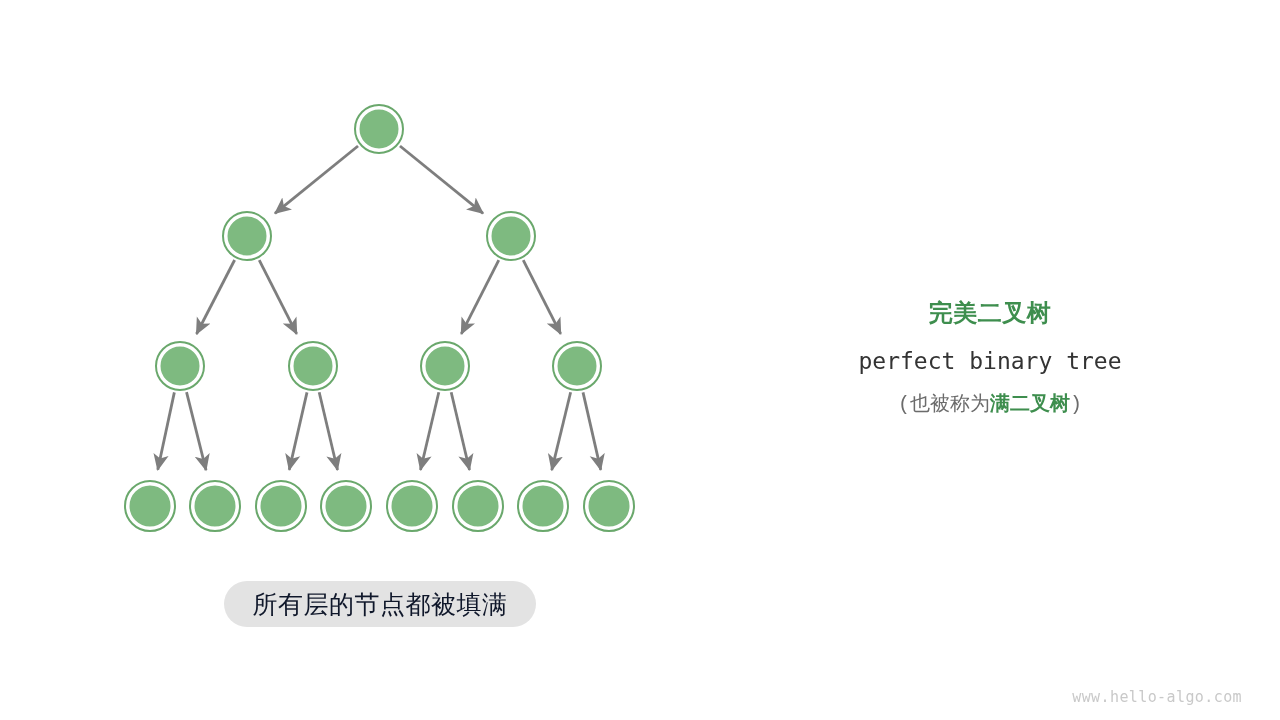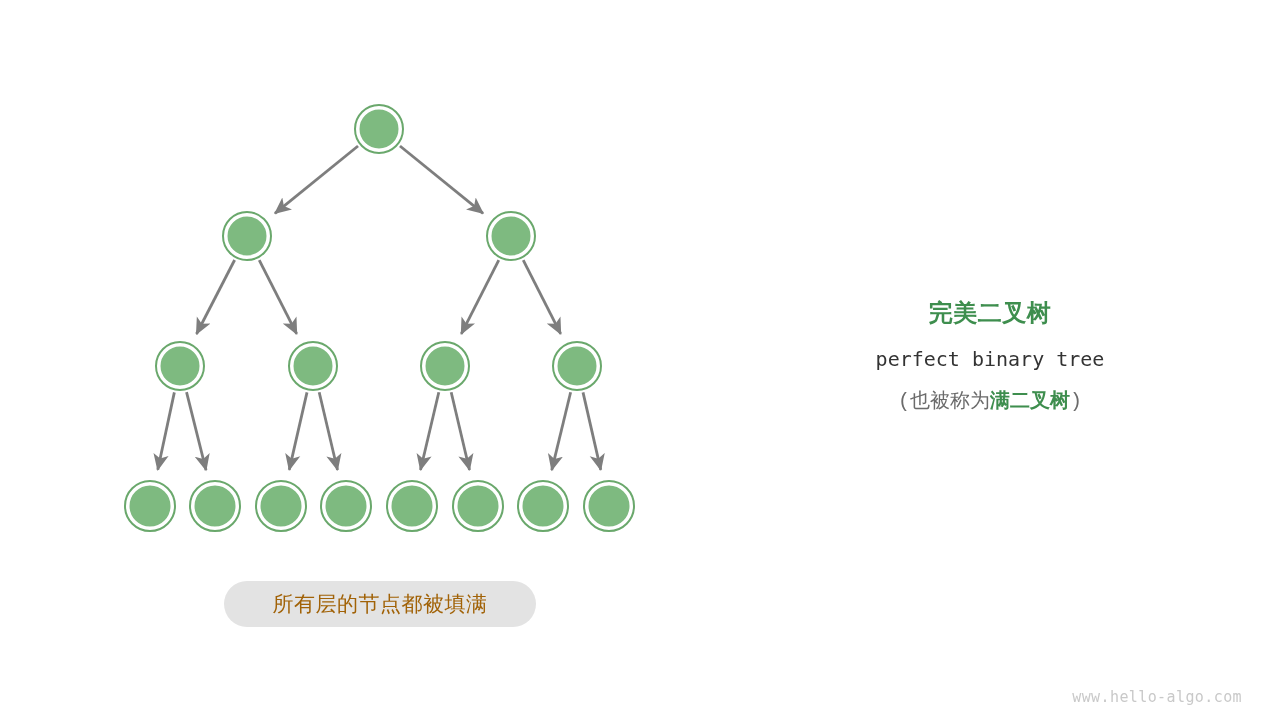--- a/index.html
+++ b/index.html
@@ -36,22 +36,22 @@
     height: 46px;
     background: #e3e3e3;
     border-radius: 23px;
     display: flex;
     align-items: center;
     justify-content: center;
     box-sizing: border-box;
   }
   .caption-badge-text {
     font-family: "DejaVu Sans", "Liberation Sans", sans-serif;
-    font-size: 21px;
-    color: #a16207;
+    font-size: 25px;
+    color: #0f172a;
     letter-spacing: 0.5px;
     line-height: 1;
   }
   .legend {
     position: absolute;
     left: 790px;
     top: 292px;
     width: 400px;
     text-align: center;
     margin-top: 6px;
@@ -59,21 +59,21 @@
   .legend-title {
     font-family: "DejaVu Sans", "Liberation Sans", sans-serif;
     font-size: 24px;
     font-weight: bold;
     color: #3e8e4e;
     line-height: 1.28;
     letter-spacing: 0.5px;
   }
   .legend-subtitle {
     font-family: "DejaVu Sans Mono", "Liberation Mono", monospace;
-    font-size: 20px;
+    font-size: 23px;
     color: #333333;
     margin-top: 18px;
     line-height: 1.25;
   }
   .legend-alias {
     font-family: Liberation Mono, monospace;
     font-size: 20px;
     color: #6b6b6b;
     margin-top: 17px;
     line-height: 1.25;

